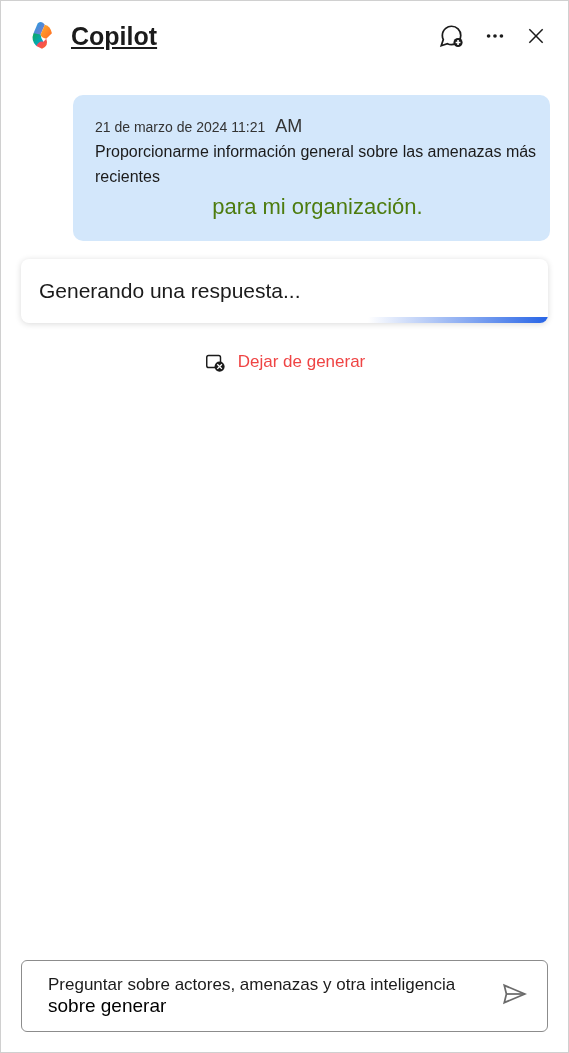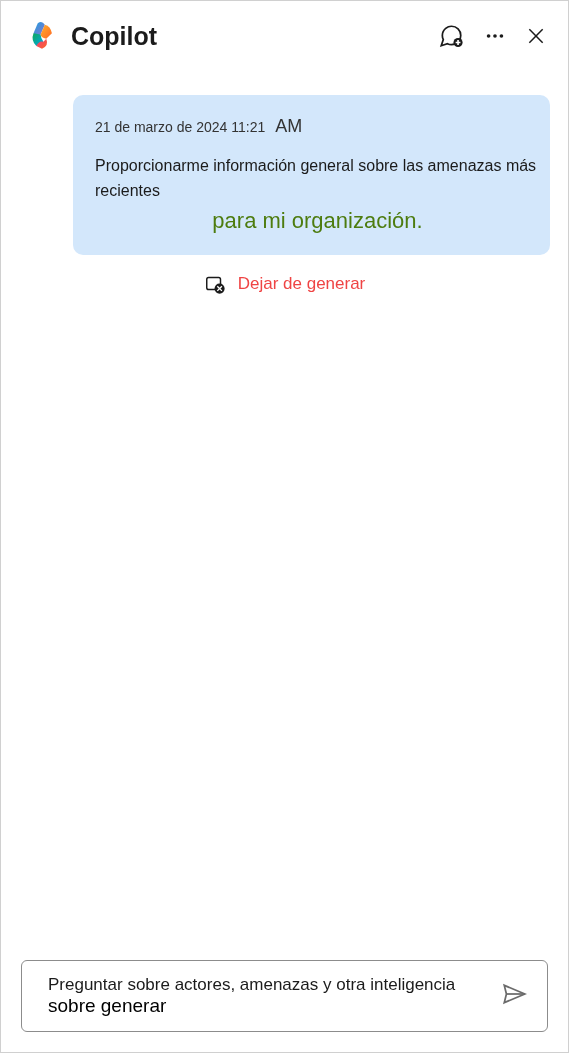--- a/index.html
+++ b/index.html
@@ -28,20 +28,21 @@
       height: 34px;
       display: flex;
       align-items: center;
       justify-content: center;
     }
     .title {
       font-size: 25px;
       font-weight: 600;
       color: #1b1b1b;
       flex: 1;
+      text-decoration: underline;
     }
     .header-actions {
       display: flex;
       align-items: center;
       gap: 20px;
     }
     .icon-btn {
       cursor: pointer;
       display: flex;
       align-items: center;
@@ -58,21 +59,20 @@
       background: #d3e7fb;
       border-radius: 10px;
       padding: 18px 10px 18px 22px;
       margin-left: 54px;
       margin-bottom: 18px;
       line-height: 1.5;
     }
     .msg-meta {
       font-size: 14px;
       color: #333;
-      margin-bottom: 14px;
       display: flex;
       align-items: baseline;
       gap: 10px;
     }
     .msg-meta .ampm {
       font-size: 18px;
       color: #333;
     }
     .msg-text {
       font-size: 16px;
@@ -205,20 +205,23 @@
 <div class="chat-area">
   <div class="user-message">
     <div class="msg-meta">
       <span>21 de marzo de 2024 11:21</span>
       <span class="ampm">AM</span>
     </div>
     <div class="msg-text">Proporcionarme información general sobre las amenazas más recientes</div>
     <div class="msg-text-line2">para mi organización.</div>
   </div>
 
+  <div class="generating">
+    <div class="generating-text">Generando una respuesta...</div>
+  </div>
 
   <div class="stop-row">
     <div class="stop-icon">
       <svg width="22" height="22" viewBox="0 0 24 24" fill="none" stroke="#1b1b1b" stroke-width="1.6">
         <rect x="3" y="5" width="15" height="13" rx="2"></rect>
         <circle cx="17" cy="17" r="5.5" fill="#1b1b1b" stroke="none"></circle>
         <path d="M14.5 14.5 L19.5 19.5 M19.5 14.5 L14.5 19.5" stroke="white" stroke-width="1.5"></path>
       </svg>
     </div>
     <div class="stop-text">Dejar de generar</div>

